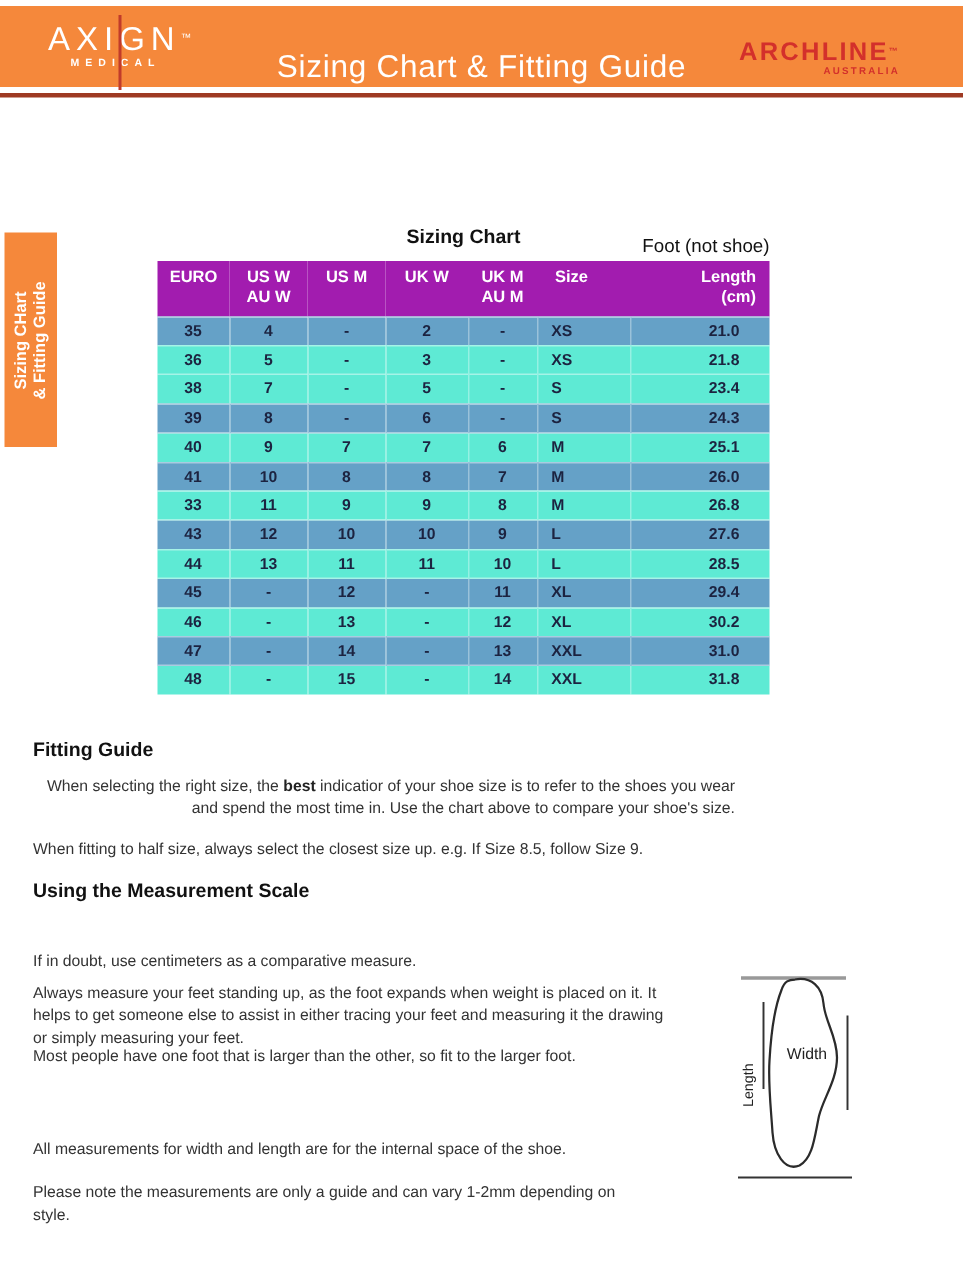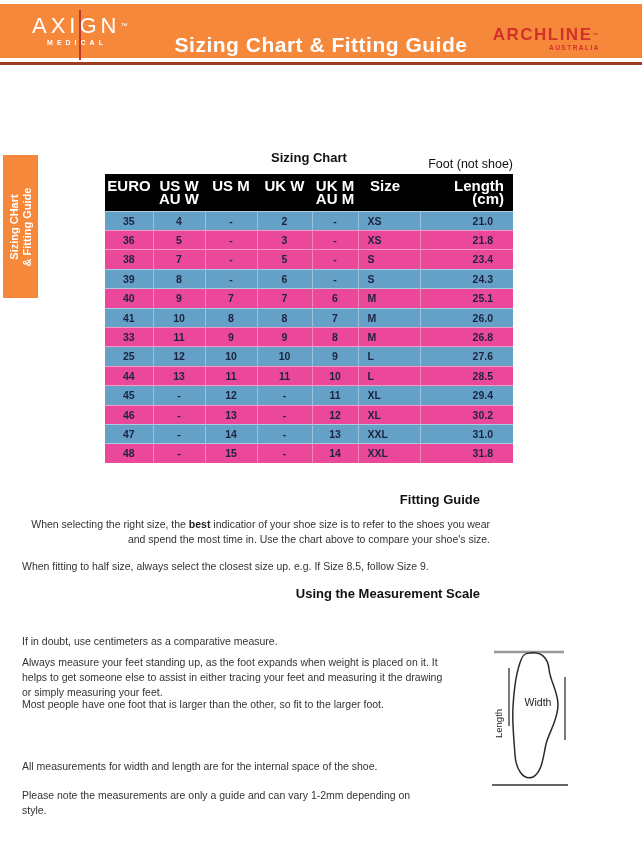--- a/index.html
+++ b/index.html
@@ -10,59 +10,59 @@
   .banner{position:absolute;left:0;top:4px;width:642px;height:54px;background:#F5883B;}
   .rule{position:absolute;left:0;top:62px;width:642px;height:3px;background:#9E3A23;}
 
   .axign{position:absolute;left:32px;top:10px;width:90px;text-align:center;color:#fff;}
   .axign-name{font-size:22px;font-weight:400;letter-spacing:4px;line-height:24px;}
   .axign-tm{font-size:7px;vertical-align:top;}
   .axign-sub{font-size:7px;font-weight:700;letter-spacing:4px;margin-top:1px;}
   .axign-line{position:absolute;left:47px;top:-4px;width:2px;height:50px;background:#C13B2A;}
 
   .banner-title{position:absolute;left:0;top:29px;width:642px;text-align:center;
-    color:#fff;font-size:21px;font-weight:700;letter-spacing:.5px;}
+    color:#fff;font-size:21px;font-weight:400;letter-spacing:.5px;}
 
   .archline{position:absolute;right:42px;top:22px;text-align:right;color:#D3302B;}
   .archline-name{font-size:17px;font-weight:700;letter-spacing:1.5px;line-height:18px;}
   .archline-tm{font-size:6px;vertical-align:top;}
   .archline-sub{font-size:6.5px;font-weight:700;letter-spacing:1.5px;margin-top:0px;}
 
   
   .side-tab{position:absolute;left:3px;top:155px;width:35px;height:143px;background:#F5883B;}
   .side-tab-text{position:absolute;left:50%;top:50%;
     transform:translate(-50%,-50%) rotate(-90deg);white-space:nowrap;text-align:center;
     color:#fff;font-weight:700;font-size:11px;line-height:13px;}
 
   
   .chart-heading{position:absolute;left:105px;top:150px;width:408px;text-align:center;
     font-size:13px;font-weight:700;color:#111;}
   .foot-note{position:absolute;right:129px;top:157px;font-size:12.5px;font-weight:400;color:#111;}
 
   table.sizing{position:absolute;left:105px;top:174px;width:408px;border-collapse:collapse;
     table-layout:fixed;}
-  table.sizing th{background:#000000;color:#fff;font-size:15px;font-weight:700;
+  table.sizing th{background:#a21caf;color:#fff;font-size:11px;font-weight:700;
     vertical-align:top;padding:5px 0 4px 0;line-height:13px;height:37px;box-sizing:border-box;}
   table.sizing th,table.sizing td{text-align:center;}
   table.sizing td{font-size:10.5px;font-weight:700;color:#1C2340;height:18.4px;
     padding:0;line-height:18.4px;border-left:1px solid rgba(255,255,255,.35);
     border-top:1px solid rgba(255,255,255,.45);box-sizing:border-box;}
   table.sizing td:first-child{border-left:none;}
   tr.row-mid td{background:#65A1C7;}
-  tr.row-light td{background:#ec4899;}
+  tr.row-light td{background:#5eead4;}
   .col-euro{width:48px;} .col-usw{width:52px;} .col-usm{width:52px;} .col-ukw{width:55px;}
   .col-ukm{width:46px;} .col-size{width:62px;} .col-len{width:93px;}
   table.sizing th.h-size{text-align:left;padding-left:12px;}
   table.sizing td.c5{text-align:left;padding-left:9px;}
   table.sizing th.h-len{text-align:right;padding-right:9px;}
   table.sizing td.c6{text-align:right;padding-right:20px;}
   th .l2{display:block;}
 
   
-  .sec-heading{position:absolute;left:22px;width:458px;text-align:right;
+  .sec-heading{position:absolute;left:22px;width:458px;text-align:left;
     font-size:13px;font-weight:700;color:#111;}
   .para{position:absolute;left:22px;font-size:10.5px;line-height:15px;color:#333;}
   #h-fitting{top:492px;}
   #p-fg1{top:517px;width:468px;text-align:right;}
   #p-fg2{top:559px;width:480px;}
   #h-measure{top:586px;}
   #p-ms1{top:634px;width:480px;}
   #p-ms2{top:639px;width:428px;margin-top:16px;}
   #p-ms3{top:697px;width:440px;}
   #p-ms4{top:759px;width:440px;}
@@ -180,21 +180,21 @@
         <tr class="row-light">
           <td class="c0">33</td>
           <td class="c1">11</td>
           <td class="c2">9</td>
           <td class="c3">9</td>
           <td class="c4">8</td>
           <td class="c5">M</td>
           <td class="c6">26.8</td>
         </tr>
         <tr class="row-mid">
-          <td class="c0">25</td>
+          <td class="c0">43</td>
           <td class="c1">12</td>
           <td class="c2">10</td>
           <td class="c3">10</td>
           <td class="c4">9</td>
           <td class="c5">L</td>
           <td class="c6">27.6</td>
         </tr>
         <tr class="row-light">
           <td class="c0">44</td>
           <td class="c1">13</td>

